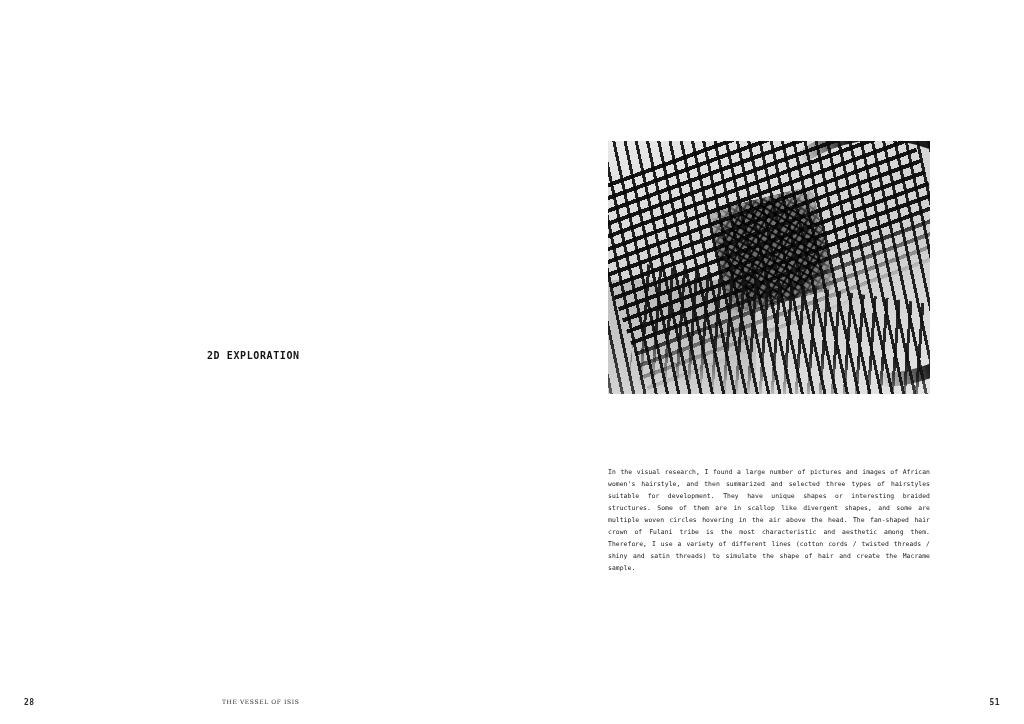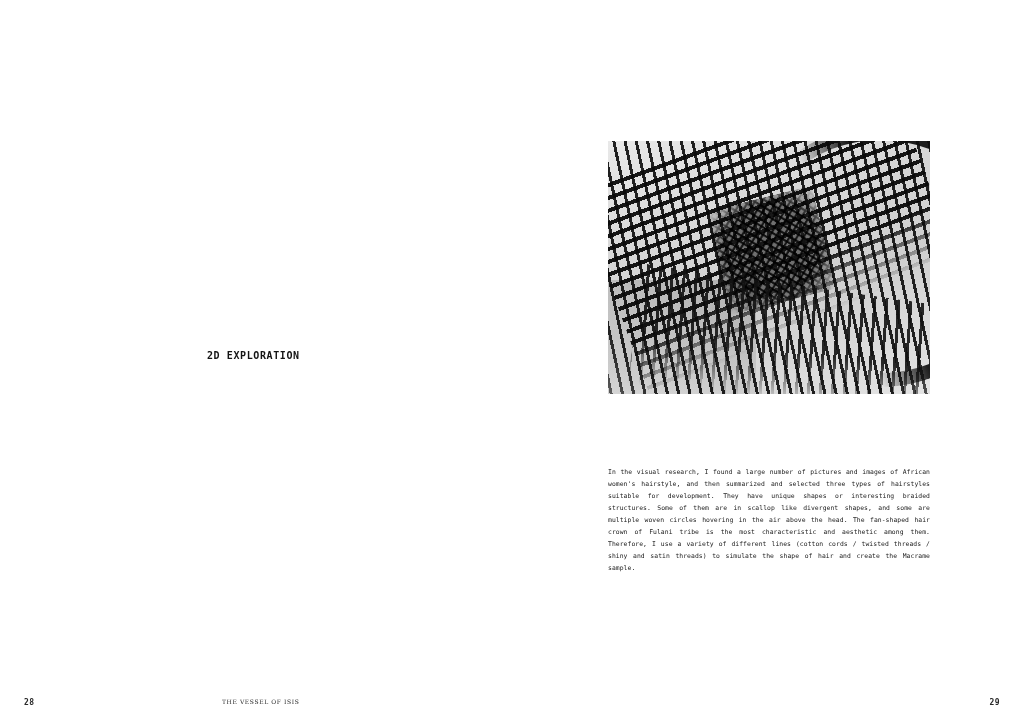--- a/index.html
+++ b/index.html
@@ -214,17 +214,17 @@
         <div class="warp"></div>
         <div class="weft"></div>
         <div class="knot-block"></div>
         <div class="arc"></div>
         <div class="strands"></div>
       </div>
     </div>
 
     <div class="body-text">In the visual research, I found a large number of pictures and images of African women's hairstyle, and then summarized and selected three types of hairstyles suitable for development. They have unique shapes or interesting braided structures. Some of them are in scallop like divergent shapes, and some are multiple woven circles hovering in the air above the head. The fan-shaped hair crown of Fulani tribe is the most characteristic and aesthetic among them. Therefore, I use a variety of different lines (cotton cords / twisted threads / shiny and satin threads) to simulate the shape of hair and create the Macrame sample.</div>
 
-    <div class="folio folio-right">29</div>
+    <div class="folio folio-right">51</div>
 
   </div>
 
 </div>
 
 </body></html>

